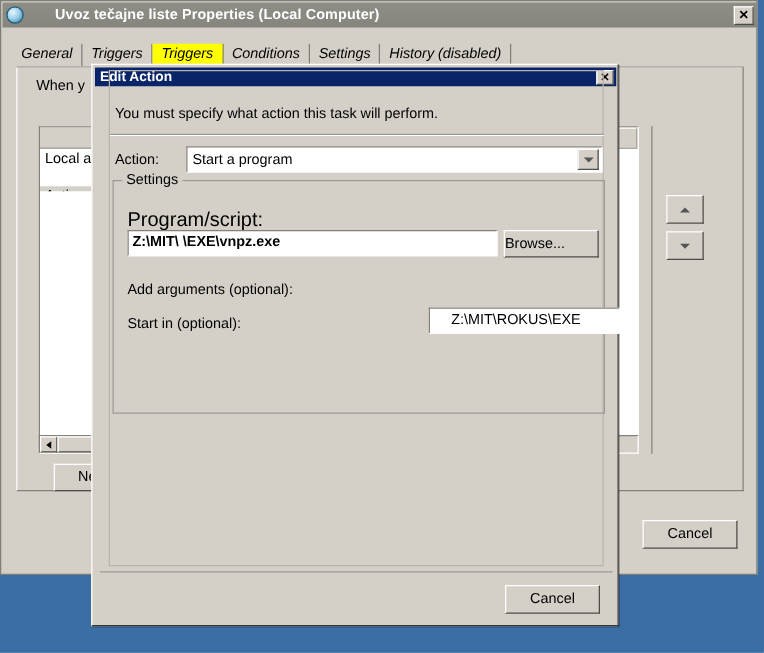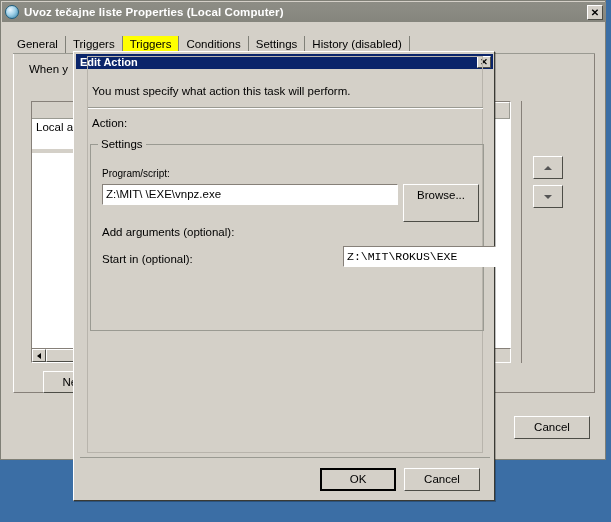--- a/index.html
+++ b/index.html
@@ -56,20 +56,21 @@
     margin-right: 5px;
     flex: 0 0 auto;
   }
 
   #props-title-text {
     color: #ffffff;
     font-weight: bold;
     font-size: 11.5px;
     letter-spacing: 0.1px;
     white-space: nowrap;
+    margin-left: 20px;
   }
 
   #props-close {
     margin-left: auto;
     width: 16px;
     height: 15px;
     background: #d4d0c8;
     border: 1px solid;
     border-color: #ffffff #4d4d47 #4d4d47 #ffffff;
     font-size: 10px;
@@ -80,22 +81,23 @@
     box-sizing: border-box;
     cursor: default;
   }
 
   
   #tabstrip {
     position: absolute;
     left: 12px;
     top: 34px;
     display: flex;
-    align-items: center;
+    align-items: flex-start;
     height: 19px;
+    font-style: italic;
   }
 
   .tab {
     padding: 2px 7px 3px 7px;
     font-size: 11.5px;
     line-height: 13px;
     border-right: 1px solid #808078;
     white-space: nowrap;
     color: #000;
     cursor: default;
@@ -413,53 +415,54 @@
     top: 86px;
     background: #d4d0c8;
     padding: 0 3px;
     font-size: 11.5px;
   }
 
   #label-program {
     position: absolute;
     left: 28px;
     top: 116px;
-    font-size: 10px;
+    font-size: 16px;
   }
 
   #program-input {
     position: absolute;
     left: 28px;
     top: 132px;
     width: 296px;
     height: 21px;
     background: #ffffff;
     border: 1px solid;
     border-color: #868079 #ffffff #ffffff #868079;
     box-sizing: border-box;
     font-size: 11.5px;
     line-height: 19px;
     padding-left: 3px;
     white-space: nowrap;
     overflow: hidden;
     cursor: text;
+    font-weight: bold;
   }
 
   #btn-browse {
     position: absolute;
     left: 329px;
     top: 132px;
     width: 76px;
-    height: 38px;
-    background: #d4d0c8;
-    border: 1px solid;
-    border-color: #ffffff #4d4d47 #4d4d47 #ffffff;
-    box-sizing: border-box;
-    font-size: 11.5px;
-    text-align: center;
+    height: 22px;
+    background: #d4d0c8;
+    border: 1px solid;
+    border-color: #ffffff #4d4d47 #4d4d47 #ffffff;
+    box-sizing: border-box;
+    font-size: 11.5px;
+    text-align: left;
     line-height: 20px;
     cursor: default;
   }
 
   #label-args {
     position: absolute;
     left: 28px;
     top: 174px;
     font-size: 11.5px;
   }
@@ -492,25 +495,24 @@
     left: 269px;
     top: 194px;
     width: 153px;
     height: 21px;
     background: #ffffff;
     border: 1px solid;
     border-color: #868079 #ffffff #ffffff #868079;
     box-sizing: border-box;
     font-size: 11.5px;
     line-height: 19px;
-    padding-left: 3px;
+    padding-left: 17px;
     white-space: nowrap;
     overflow: hidden;
     cursor: text;
-    font-family: Liberation Mono, monospace;
   }
 
   
   #edit-client {
     position: absolute;
     left: 13px;
     top: 4px;
     width: 396px;
     height: 397px;
     border: 1px solid #b8b4ac;
@@ -620,35 +622,40 @@
     </div>
 
     <div id="edit-client"></div>
 
     <div id="edit-instruction">You must specify what action this task will perform.</div>
 
     <div id="edit-sep"></div>
 
     <div id="action-row">
       <div id="action-label">Action:</div>
+      <div id="action-combo">
+        <div id="action-combo-text">Start a program</div>
+        <div id="action-combo-btn">
+            <i class="arrow-d"></i>
+          </div>
+      </div>
     </div>
 
     <div id="settings-group"></div>
     <div id="settings-legend">Settings</div>
 
     <div id="label-program">Program/script:</div>
     <div id="program-input">Z:\MIT\            \EXE\vnpz.exe</div>
     <div id="btn-browse">Browse...</div>
 
     <div id="label-args">Add arguments (optional):</div>
 
     <div id="label-startin">Start in (optional):</div>
     <div id="startin-input">Z:\MIT\ROKUS\EXE</div>
 
     <div id="edit-bottom-sep"></div>
 
     <div id="edit-buttons">
-      <div class="dlg-btn default">OK</div>
       <div class="dlg-btn">Cancel</div>
     </div>
   </div>
 
 </div>
 
 </body></html>

